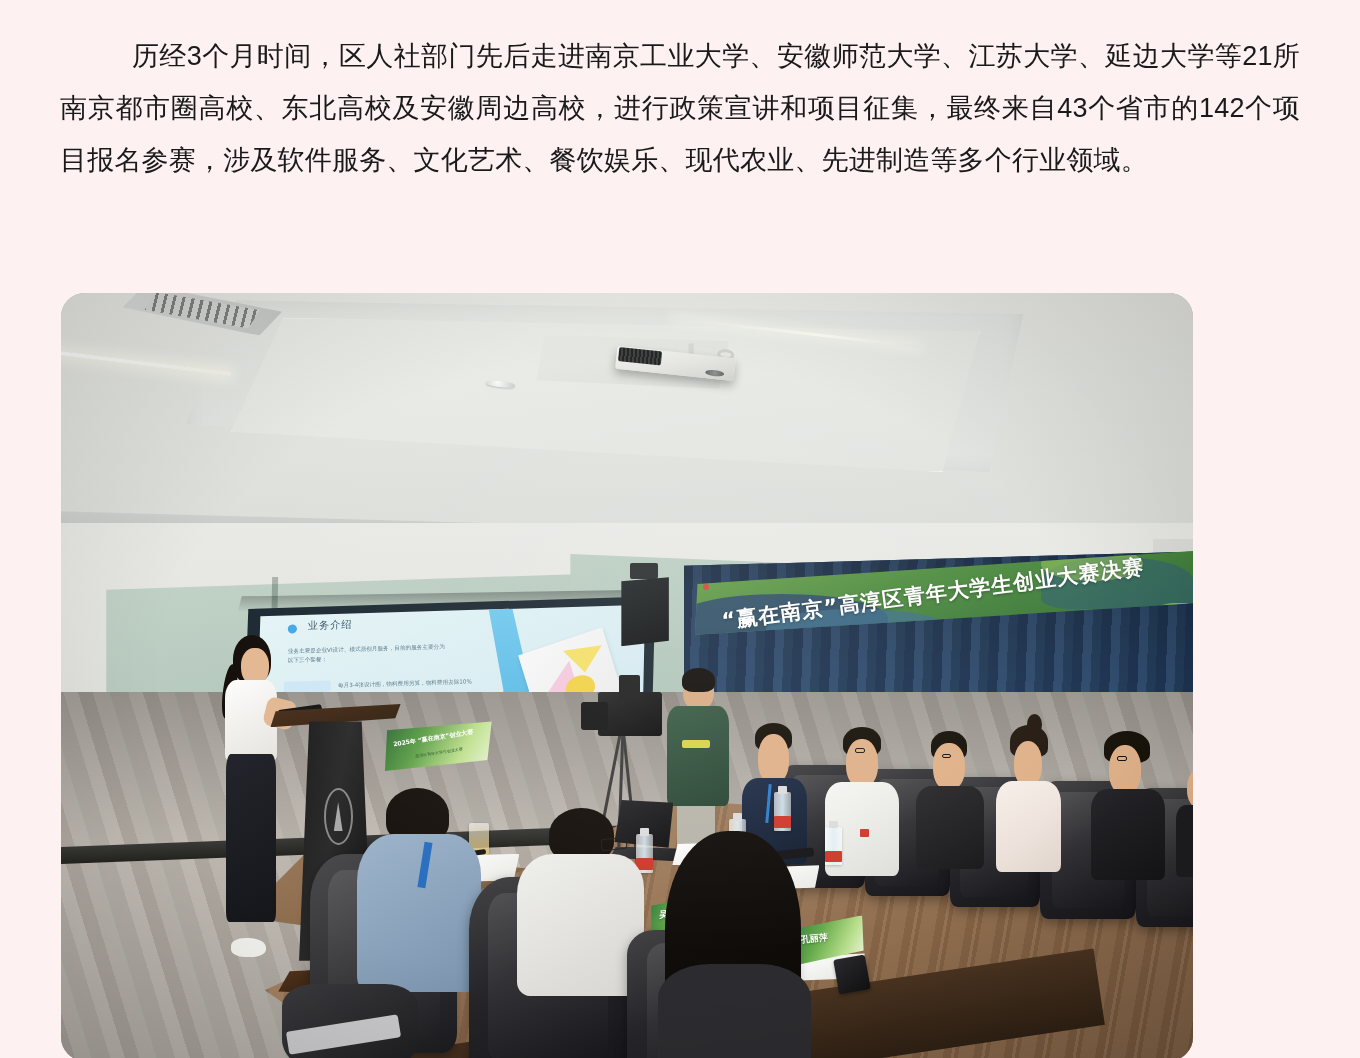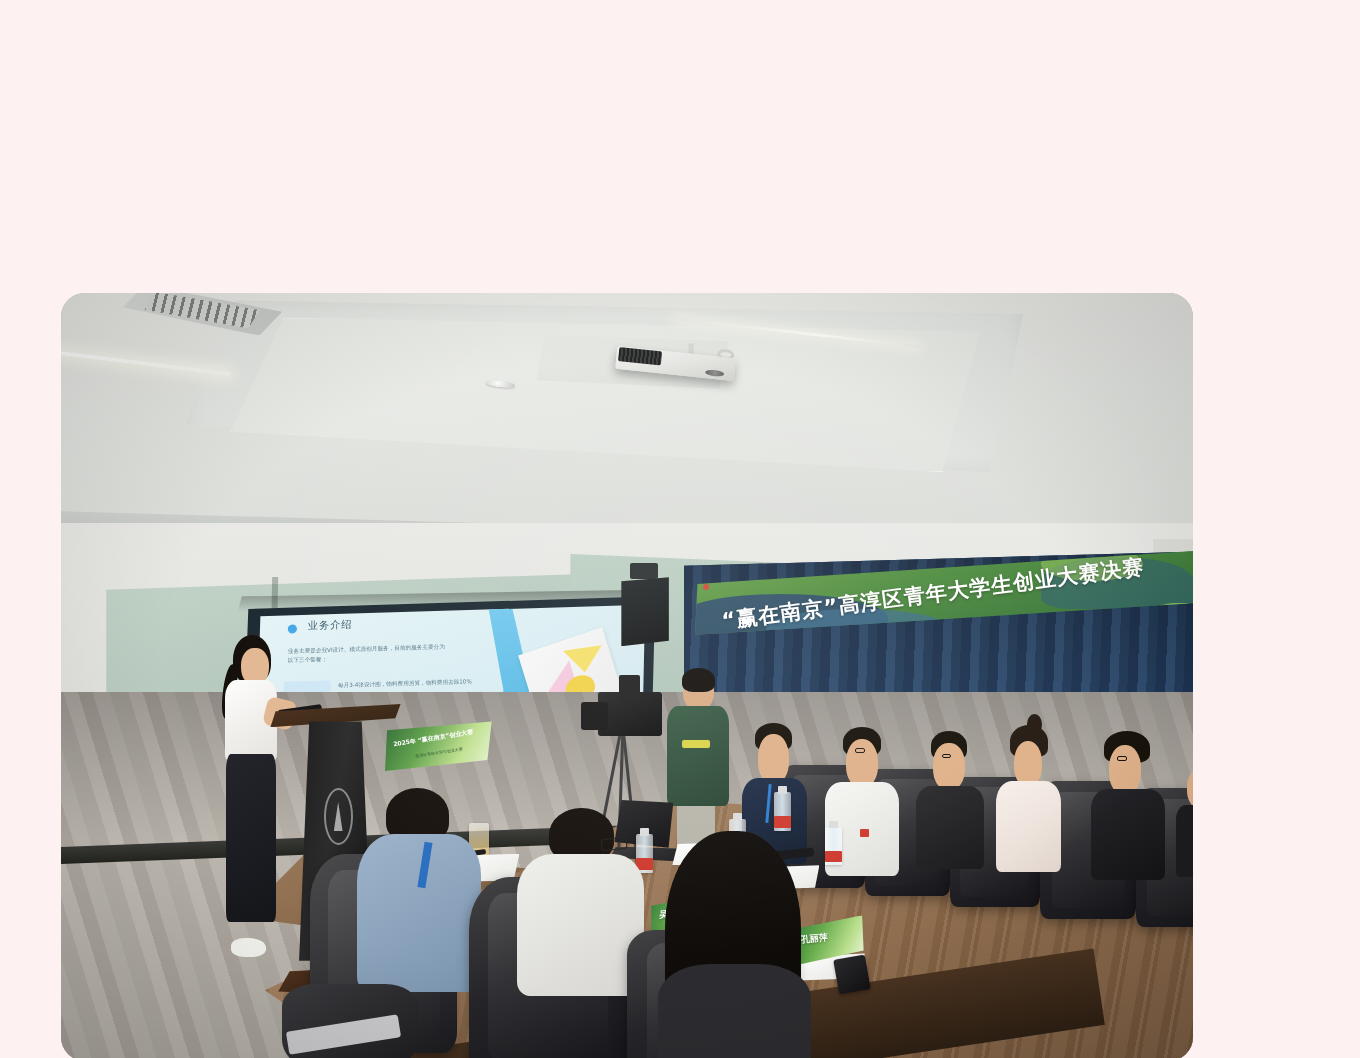--- a/index.html
+++ b/index.html
@@ -758,20 +758,23 @@
       radial-gradient(ellipse at 58% 38%, rgba(255,255,255,.1) 0%, rgba(0,0,0,0) 55%),
       radial-gradient(ellipse at 50% 50%, rgba(0,0,0,0) 58%, rgba(0,0,0,.14) 100%);
     pointer-events: none;
   }
 </style>
 </head>
 <body style="background: rgb(253, 241, 242);">
 
 <div id="page" style="background: rgb(253, 241, 242);">
 
+  <div class="article-body">
+    <p>历经3个月时间，区人社部门先后走进南京工业大学、安徽师范大学、江苏大学、延边大学等21所南京都市圈高校、东北高校及安徽周边高校，进行政策宣讲和项目征集，最终来自43个省市的142个项目报名参赛，涉及软件服务、文化艺术、餐饮娱乐、现代农业、先进制造等多个行业领域。</p>
+  </div>
 
   <figure class="photo-figure">
     <div class="photo-scene">
 
       <div class="ceiling">
         <div class="ceiling-recess"></div>
         <div class="ceiling-recess-inner"></div>
         <div class="ceiling-panel"></div>
         <div class="ceiling-light-strip2"></div>
         <div class="projector">

